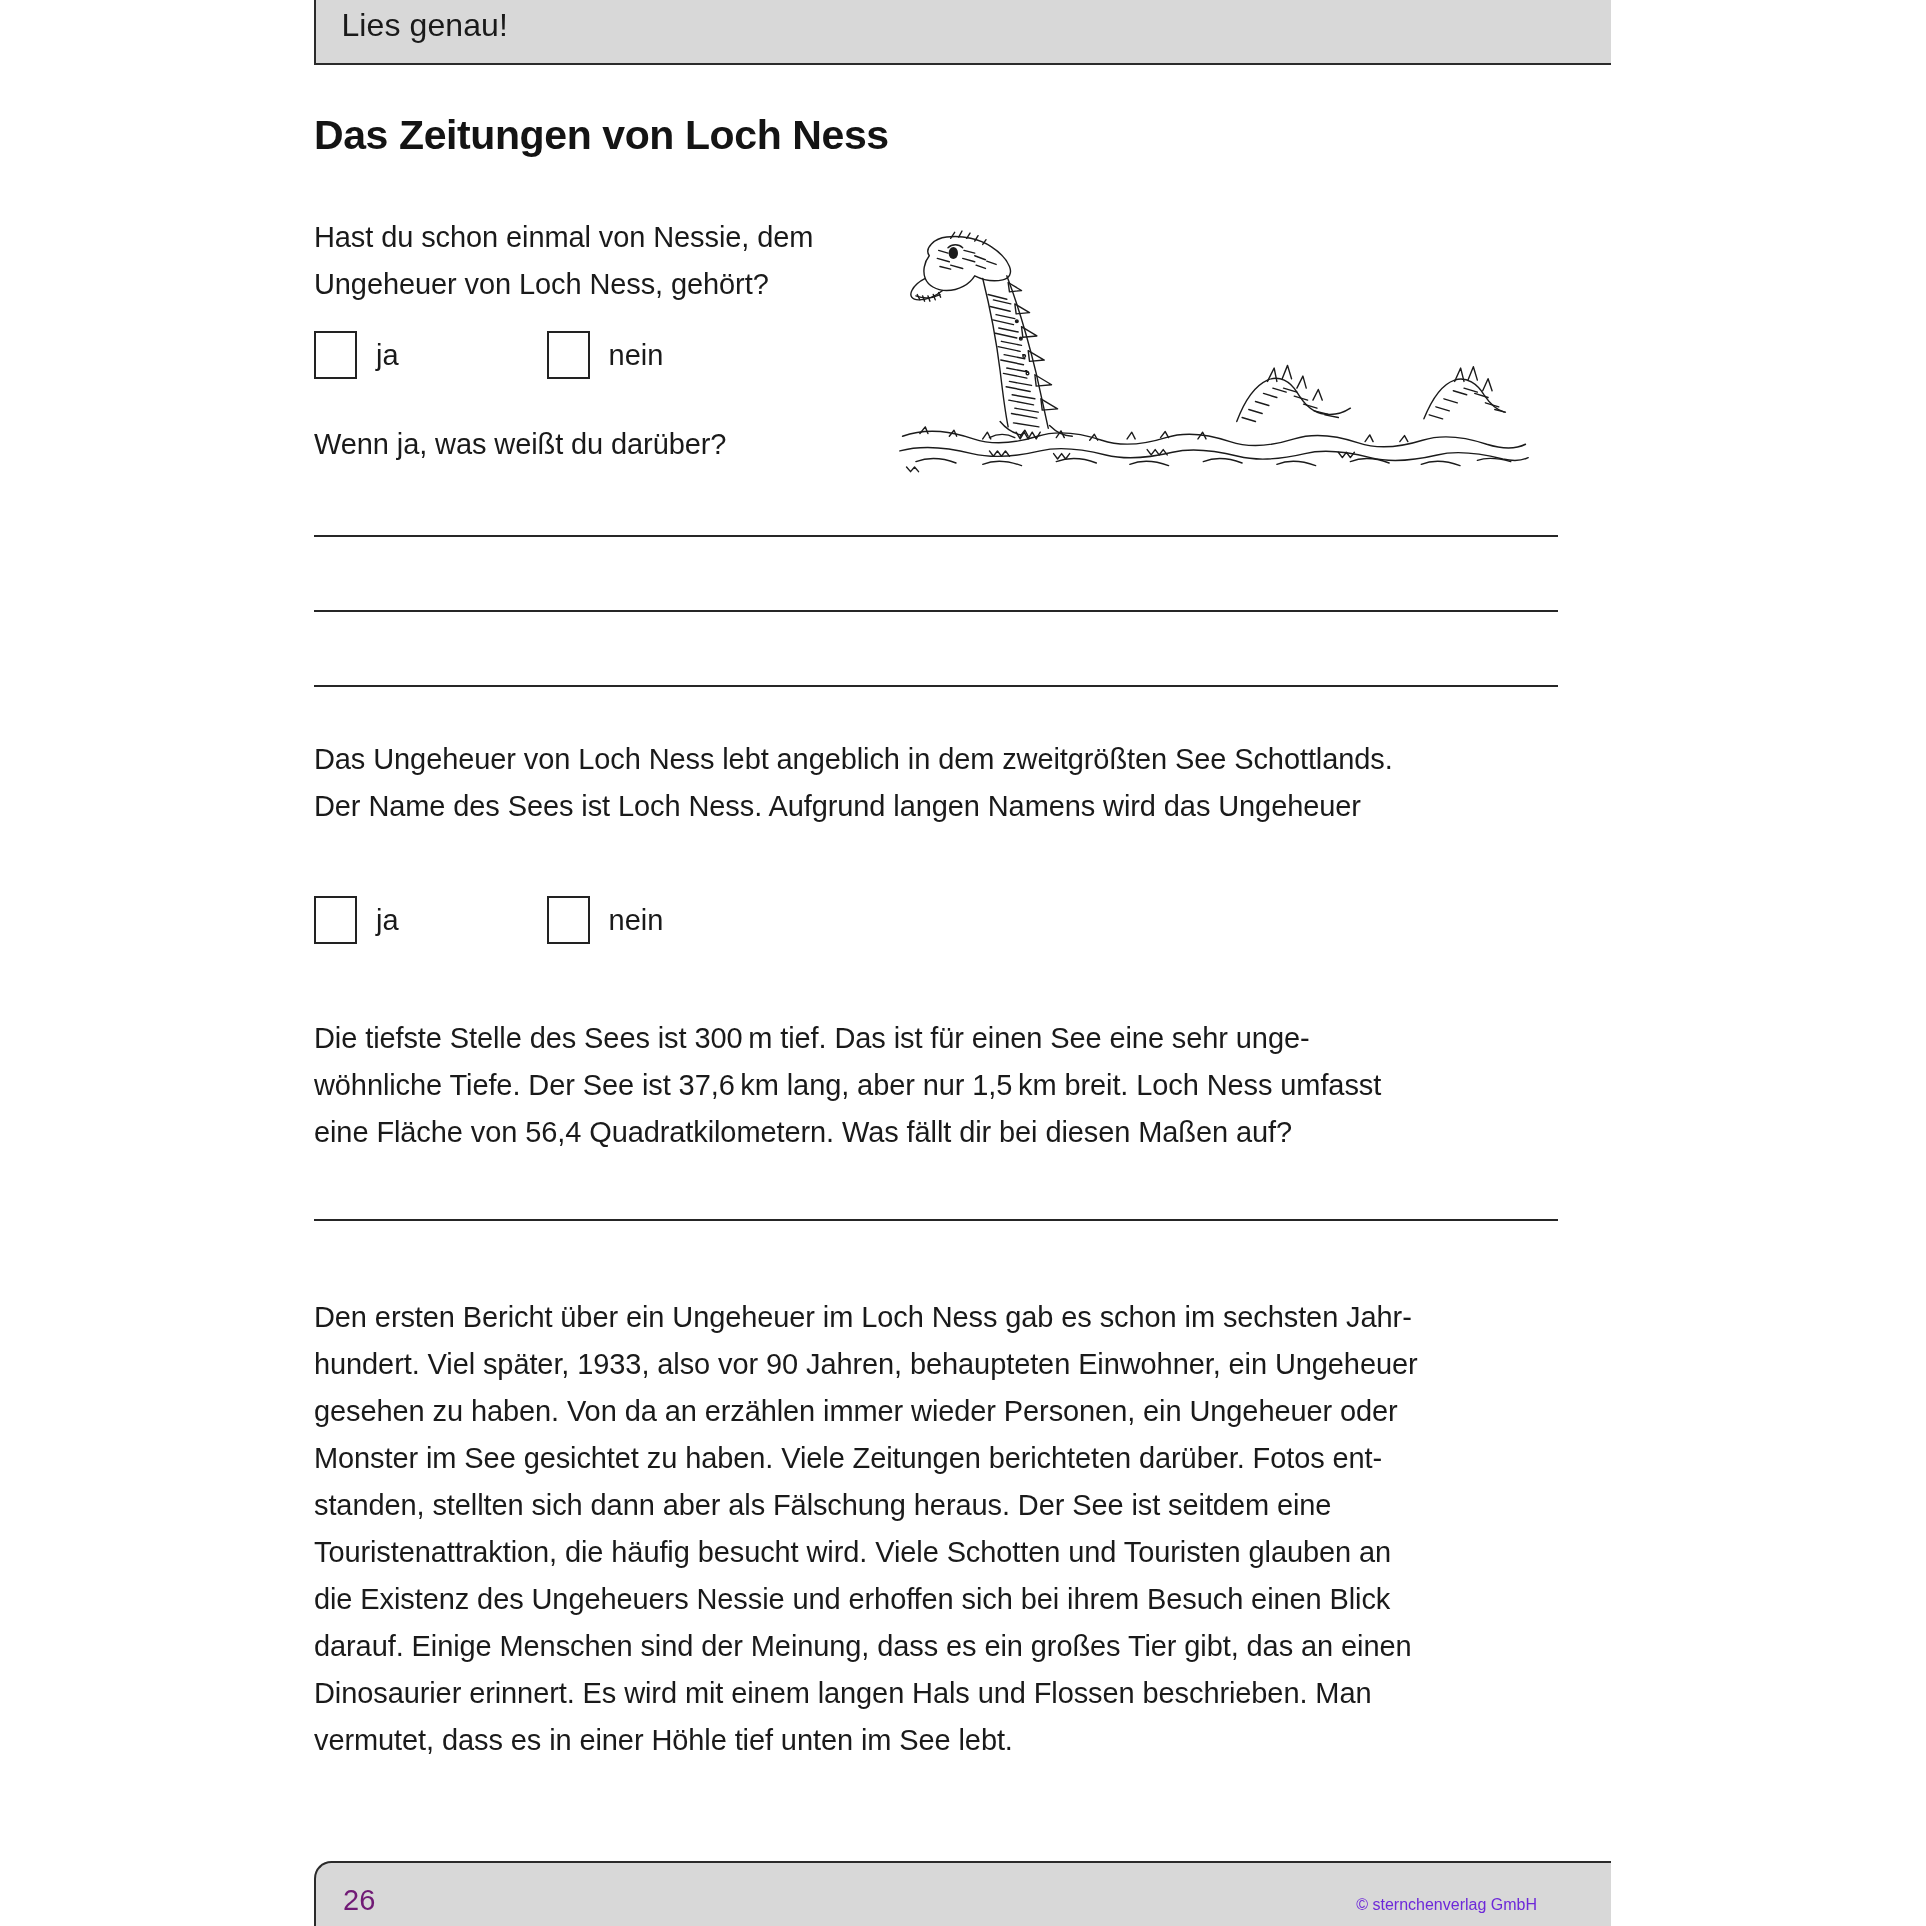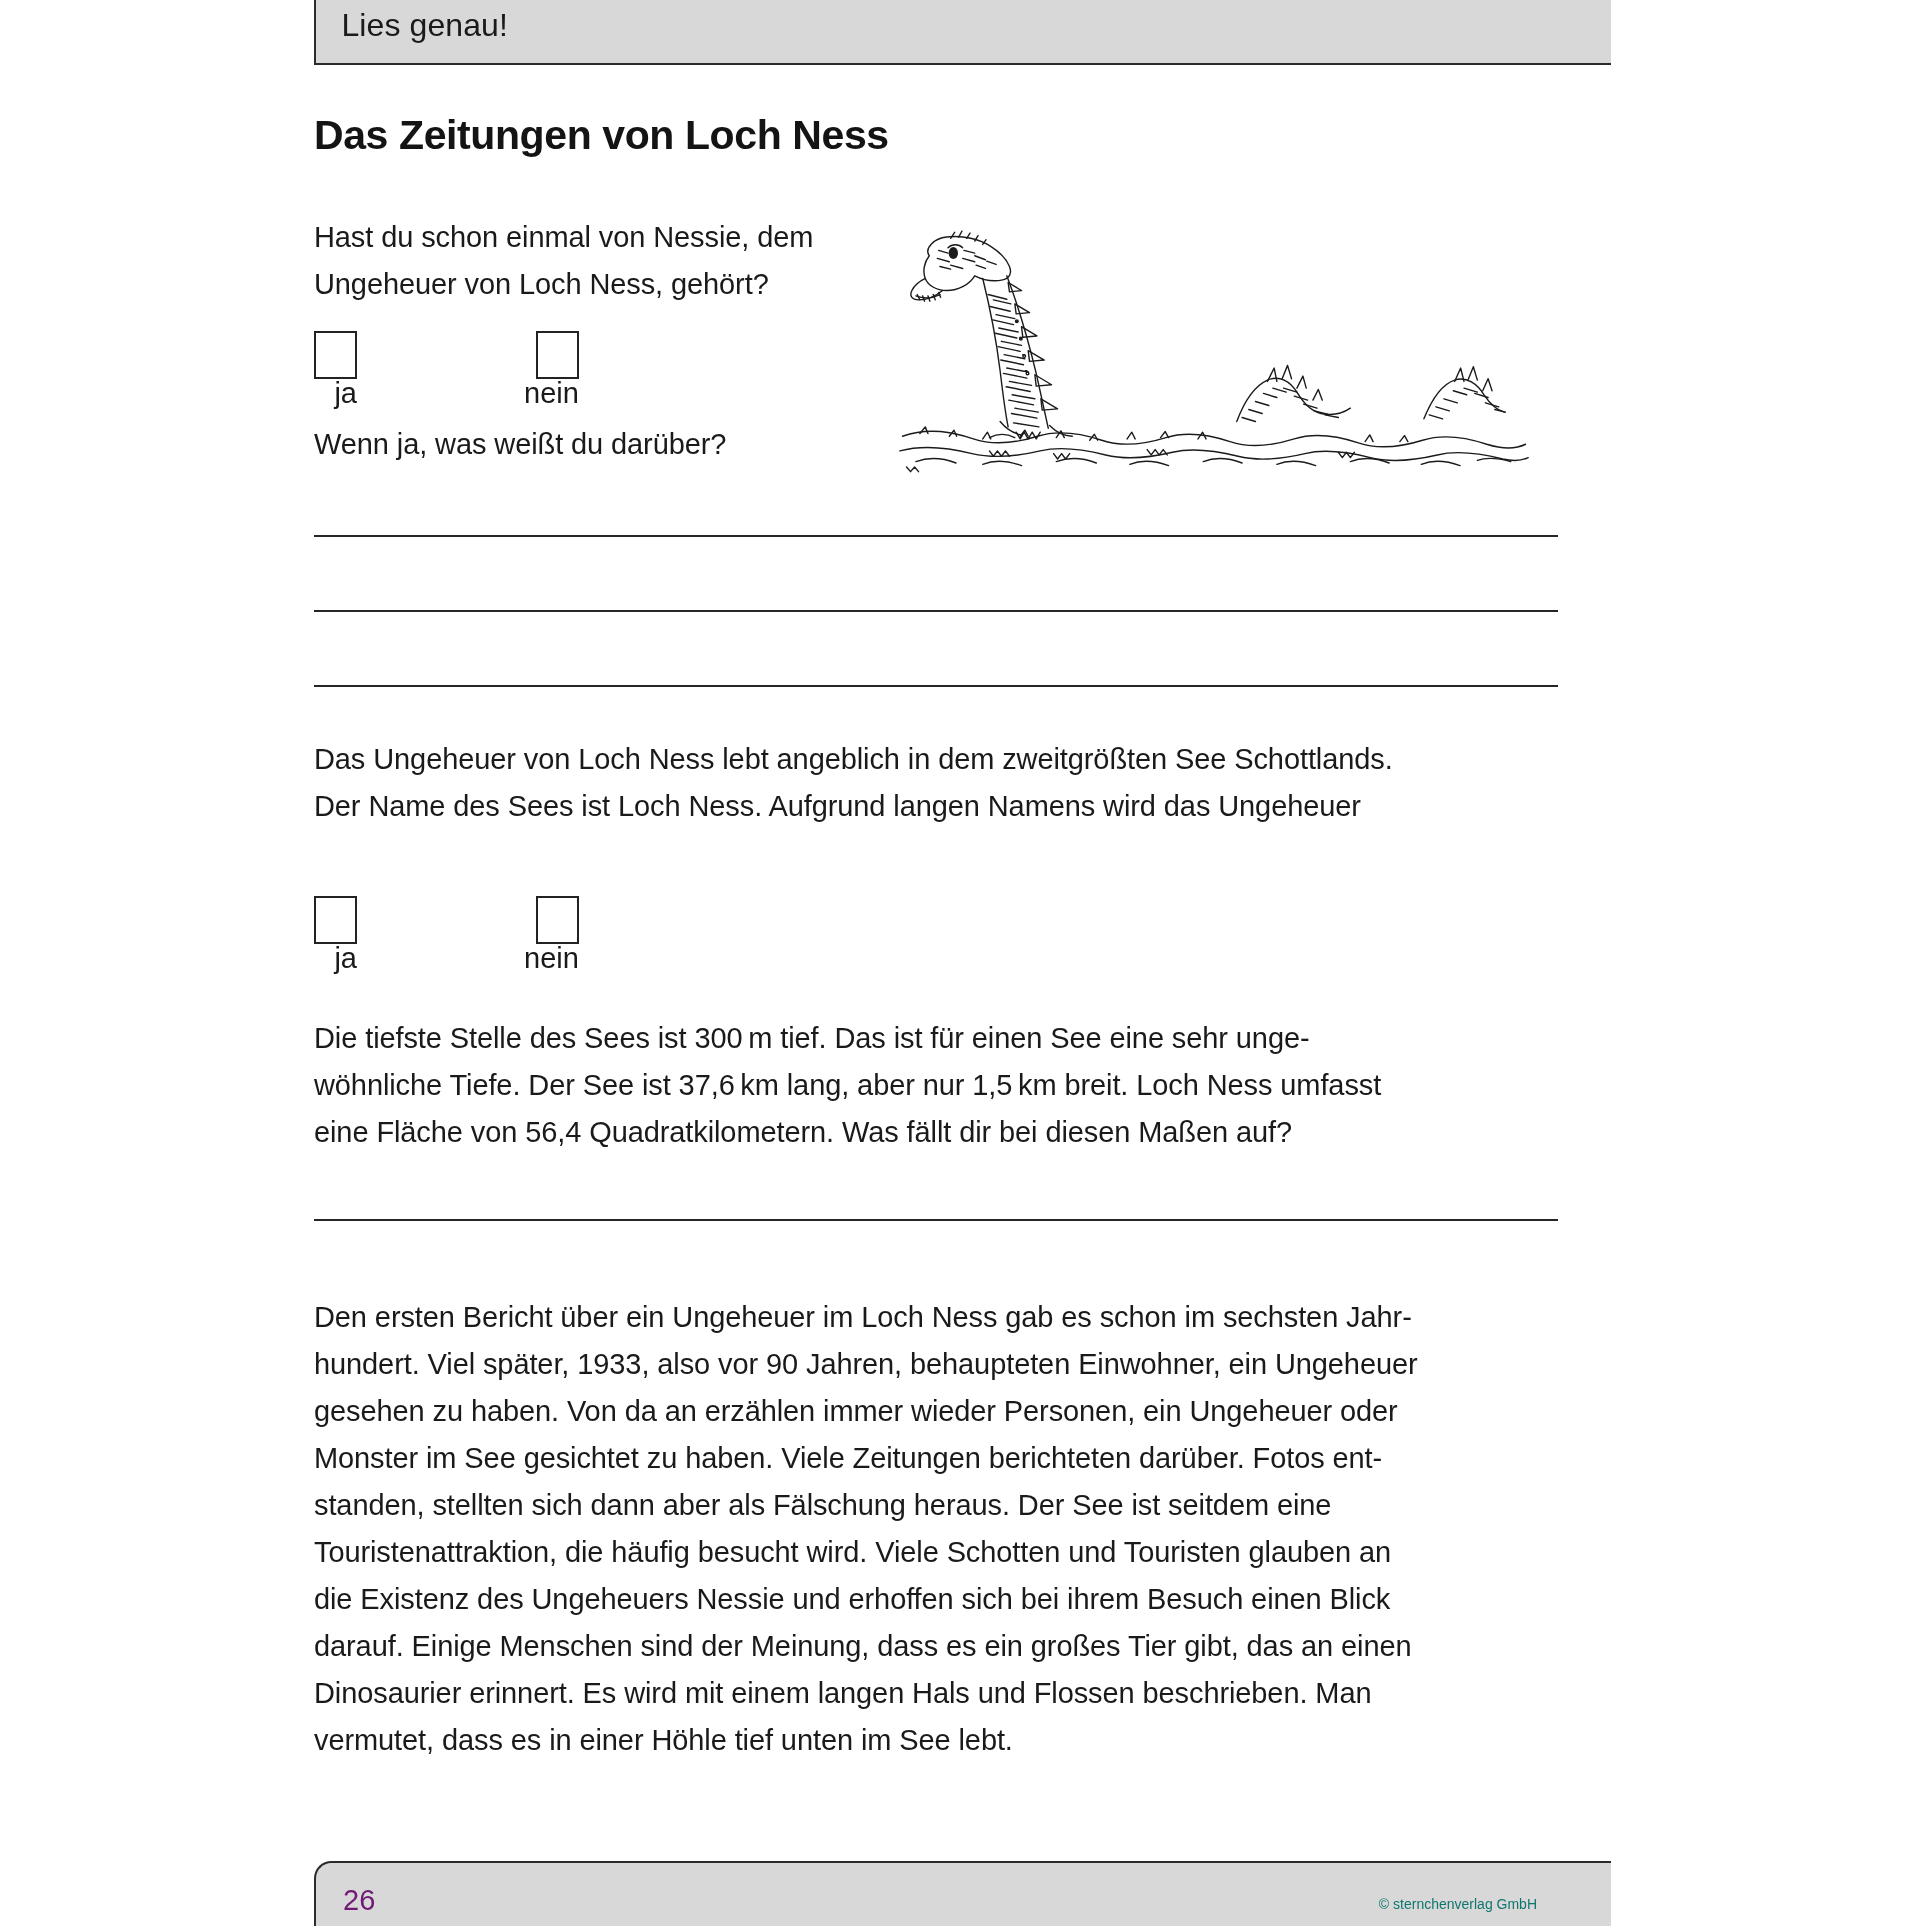--- a/index.html
+++ b/index.html
@@ -80,22 +80,21 @@
   .checkbox-row {
     position: absolute;
     display: flex;
     align-items: center;
   }
   .cb-row-1 { left: 314px; top: 331px; }
   .cb-row-2 { left: 314px; top: 896px; }
 
   .cb-group {
     display: flex;
-    align-items: flex-end;
-    flex-direction: column;
+    align-items: center;
   }
   .cb-group + .cb-group { margin-left: 148px; }
 
   .cb-box {
     width: 43px;
     height: 48px;
     border: 2px solid #222222;
     background: #ffffff;
     box-sizing: border-box;
   }
@@ -147,22 +146,22 @@
     position: absolute;
     left: 27px;
     top: 21.4px;
     font-size: 29px;
     color: #701a75;
   }
   .footer-copyright {
     position: absolute;
     right: 74px;
     top: 33px;
-    font-size: 14px;
-    color: #0f766e;
+    font-size: 16px;
+    color: #6d28d9;
     white-space: nowrap;
     margin-left: 17px;
   }
 </style>
 </head>
 <body>
 
 <div class="page">
 
   <div class="header-banner">

